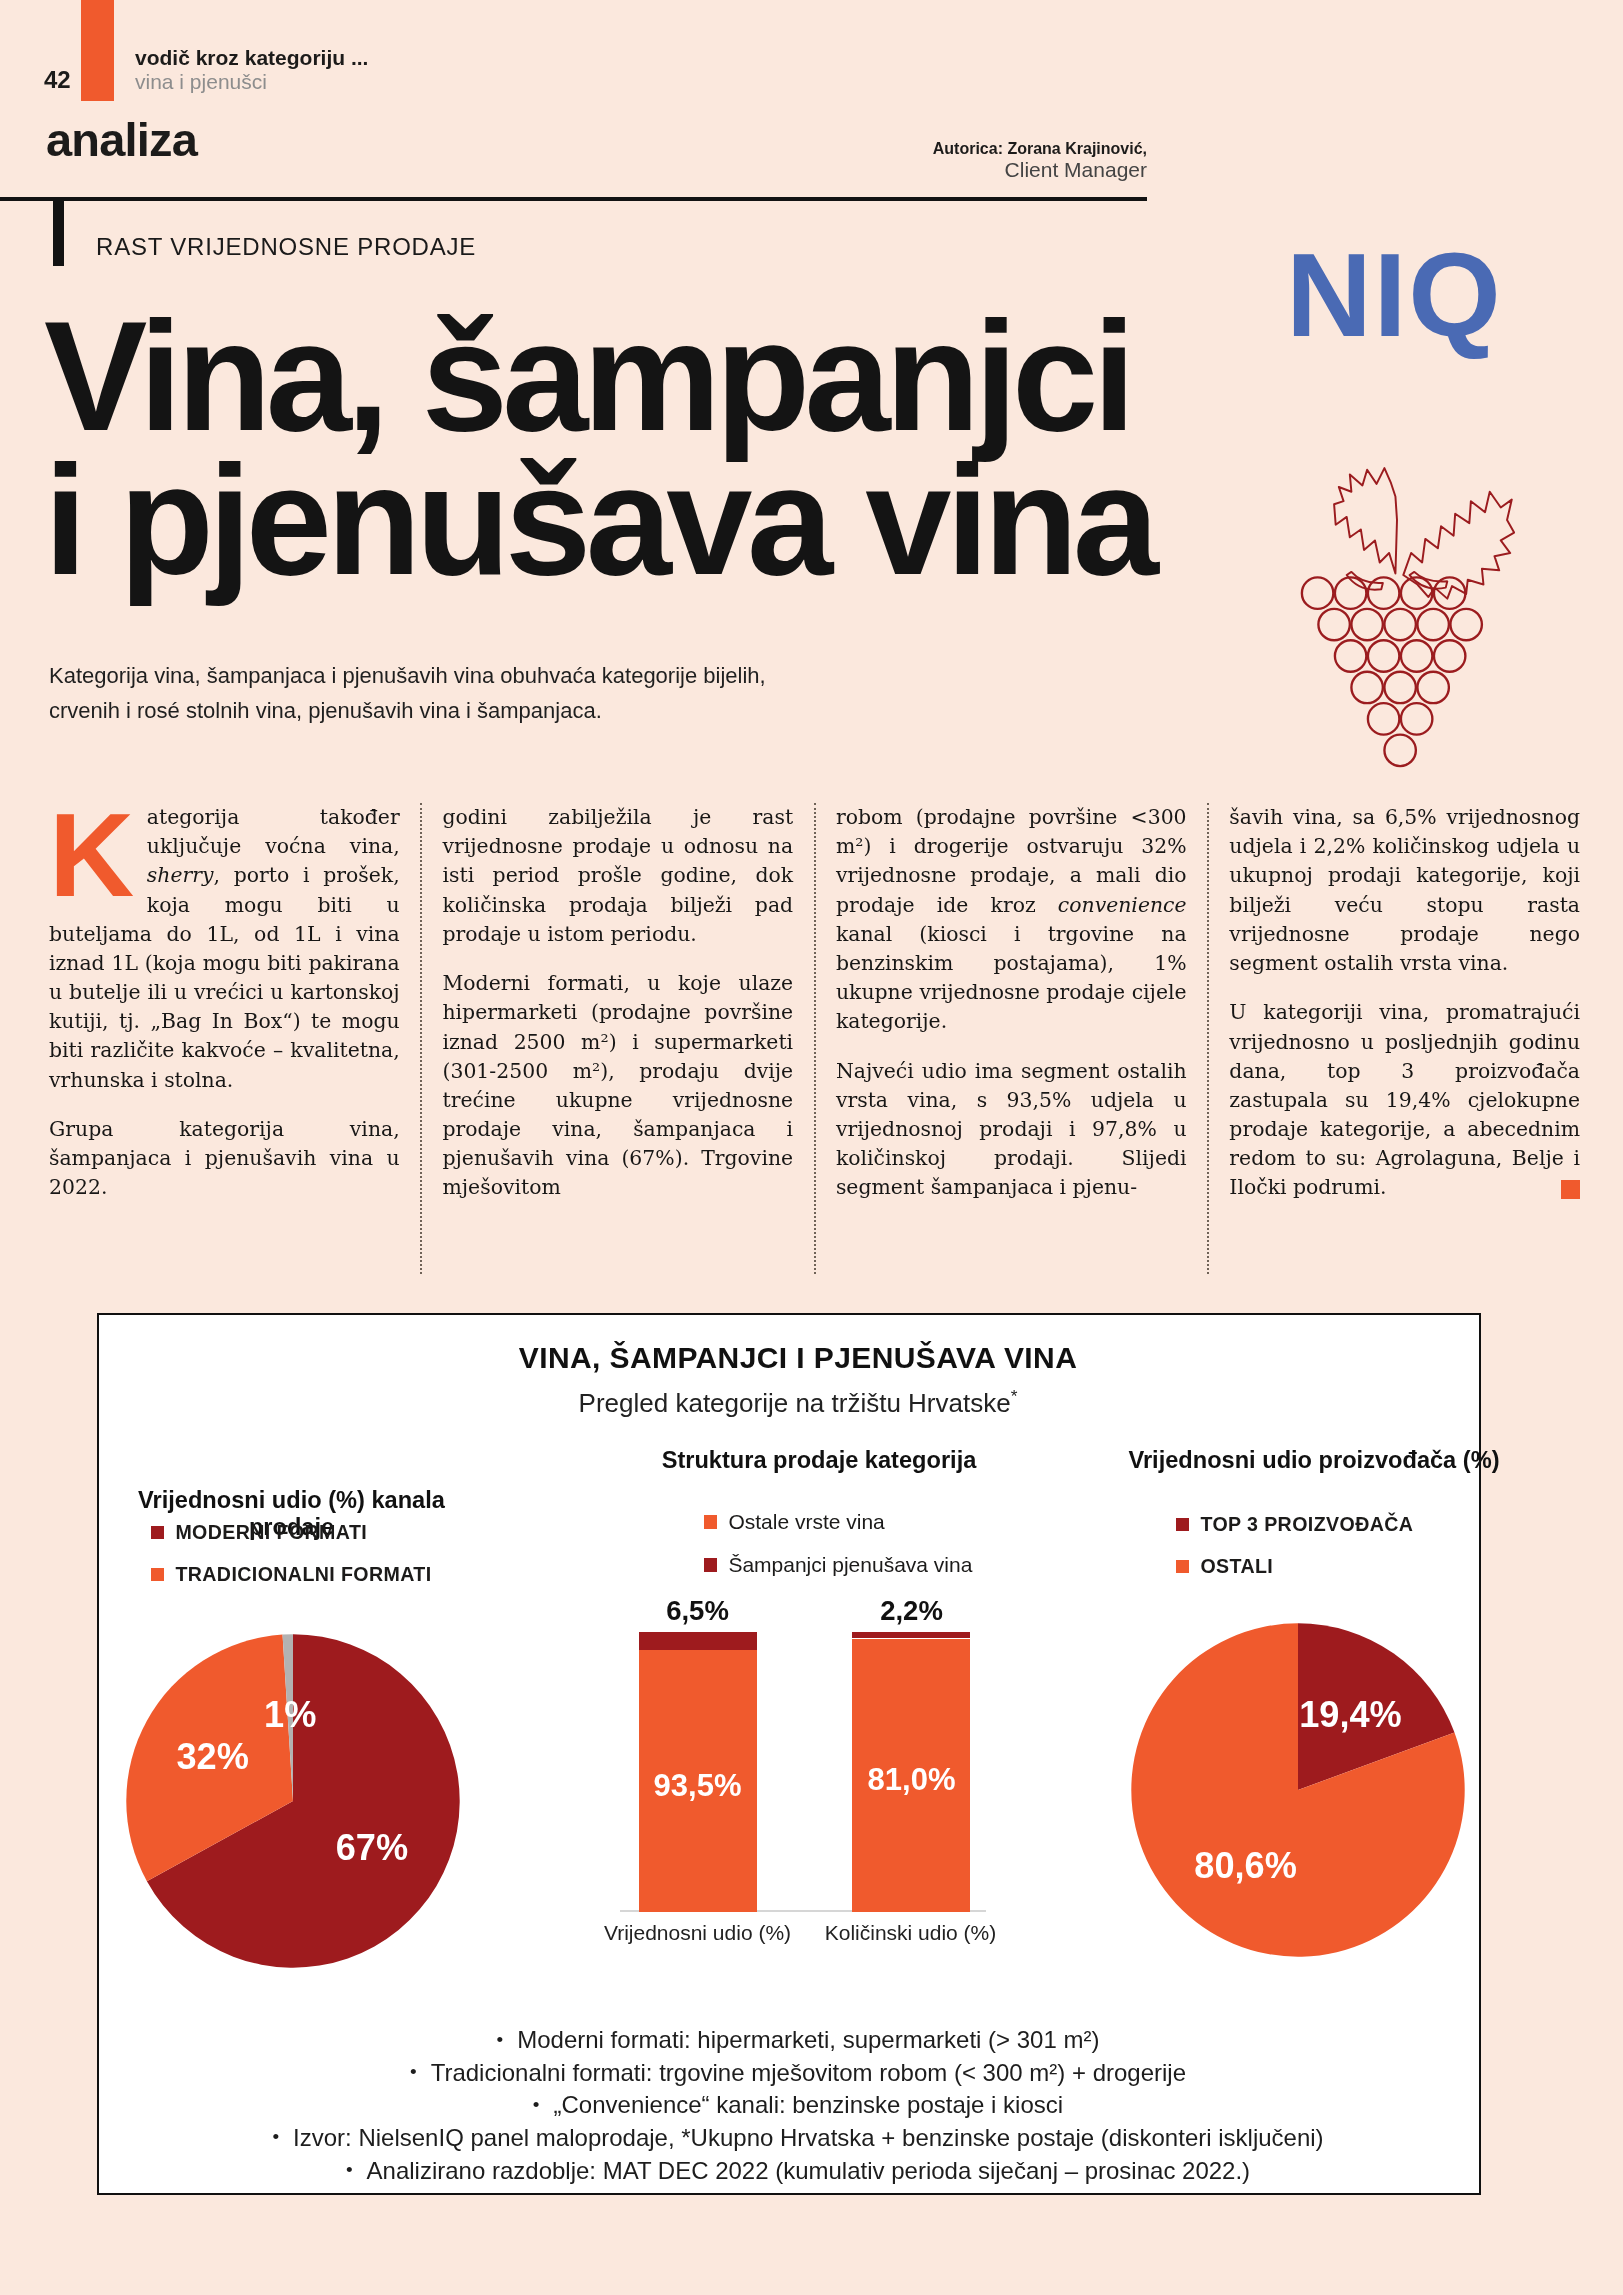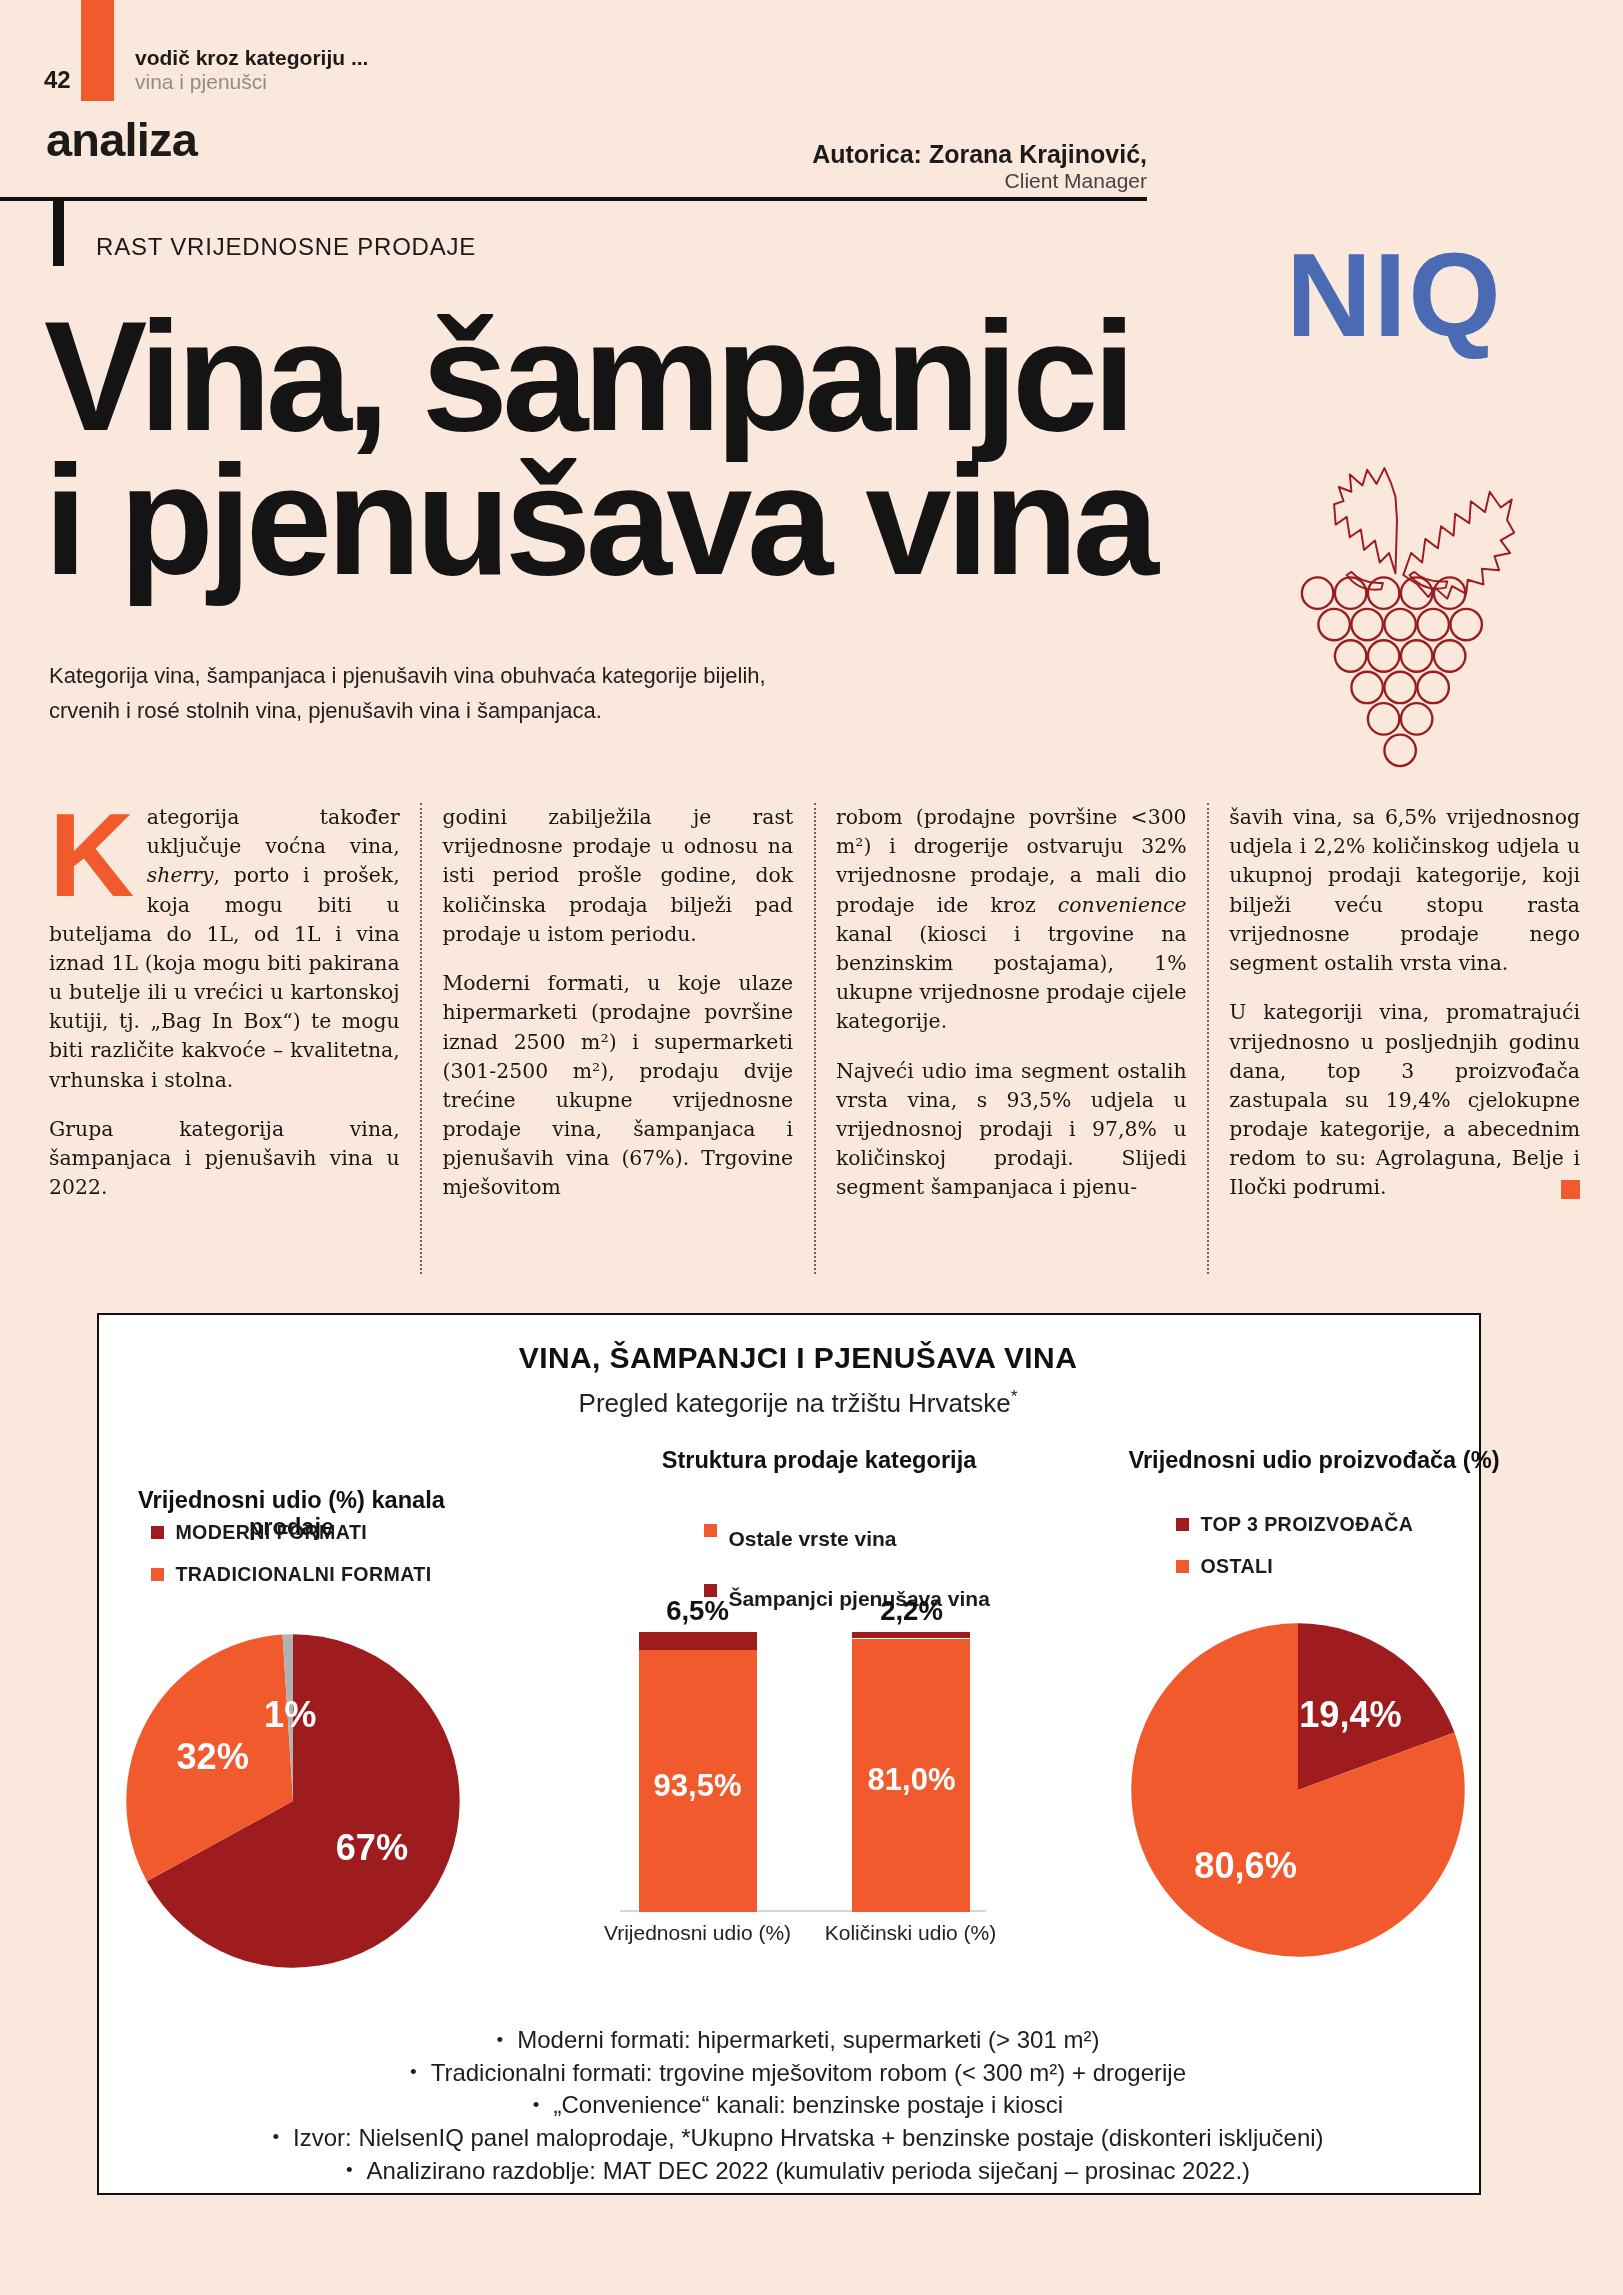--- a/index.html
+++ b/index.html
@@ -8,21 +8,21 @@
   .abs{position:absolute;}
 
   
   .page-num{left:44px;top:66px;font-size:24px;font-weight:800;}
   .brand-rect{left:81px;top:0;width:33px;height:101px;background:#f05a2d;}
   .kicker{left:135px;top:46px;line-height:1.12;}
   .kicker-bold{font-size:21px;font-weight:800;}
   .kicker-light{font-size:21px;color:#8d8d8d;}
   .section-title{left:46px;top:112px;font-size:47px;font-weight:900;letter-spacing:-0.8px;}
   .author{left:707px;top:140px;width:440px;text-align:right;line-height:1.15;}
-  .author-bold{font-size:25px;font-weight:800;}
+  .author-bold{font-size:16px;font-weight:800;}
   .author-role{font-size:21px;color:#444;}
   .top-rule{left:0;top:197px;width:1147px;height:3.9px;background:#121212;}
   .eyebrow-bar{left:53px;top:197px;width:11px;height:69px;background:#121212;}
   .eyebrow{left:96px;top:233px;font-size:24px;letter-spacing:0.8px;color:#1a1a1a;}
 
   .niq-logo{left:1286px;top:226px;font-size:119px;font-weight:800;color:#4a6ab4;letter-spacing:1.6px;}
 
   .headline{left:44px;top:305px;font-size:155px;line-height:0.93;font-weight:900;letter-spacing:-5.5px;color:#141414;}
 
   .intro{left:49px;top:658px;width:1005px;font-size:22px;line-height:1.6;color:#1f1f1f;}
@@ -49,21 +49,21 @@
   .sec-head.left{left:0;width:385px;margin-top:40px;}
   .sec-head.mid{left:516px;width:408px;}
   .sec-head.right{left:1011px;width:408px;}
   .legend{display:flex;flex-direction:column;gap:19px;}
   .legend.l1{left:52px;top:206px;}
   .legend.l2{left:605px;top:195px;}
   .legend.l3{left:1077px;top:198px;}
   .legend-item{display:flex;align-items:center;gap:11px;}
   .legend-swatch{width:13.4px;height:13.4px;flex:0 0 auto;}
   .legend.l1 .legend-label,.legend.l3 .legend-label{font-size:19.6px;font-weight:700;letter-spacing:0.4px;text-align:right;}
-  .legend.l2 .legend-label{font-size:21px;font-weight:700;margin-top:17px;}
+  .legend.l2 .legend-label{font-size:21px;font-weight:400;}
   .pie-label{font-family:"Liberation Sans",sans-serif;font-weight:700;fill:#ffffff;}
   .bar{box-sizing:border-box;}
   .bar-top-label{font-size:27.5px;font-weight:800;text-align:center;color:#111;}
   .bar-inner-label{font-size:31px;font-weight:700;color:#fff;text-align:center;}
   .bar-cat-label{font-size:21px;color:#222;text-align:center;}
   .bar-baseline{left:521px;top:595px;width:366px;height:2.4px;background:#d6d6d6;}
   .footnotes{left:0;top:709px;width:1398px;text-align:center;}
   .fn{font-size:24px;line-height:1.36;color:#1d1d1d;font-weight:400;}
   .fn-bullet{display:inline-block;margin-right:14px;font-size:19px;vertical-align:2.4px;}
 </style>

